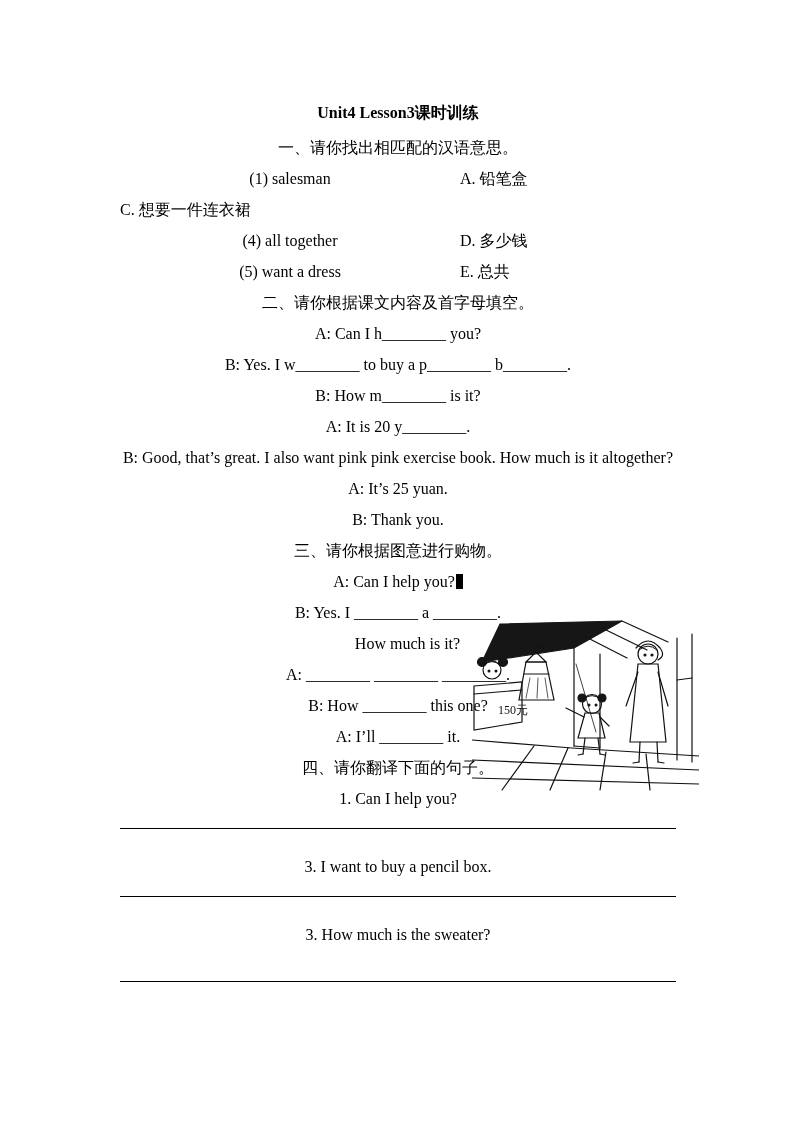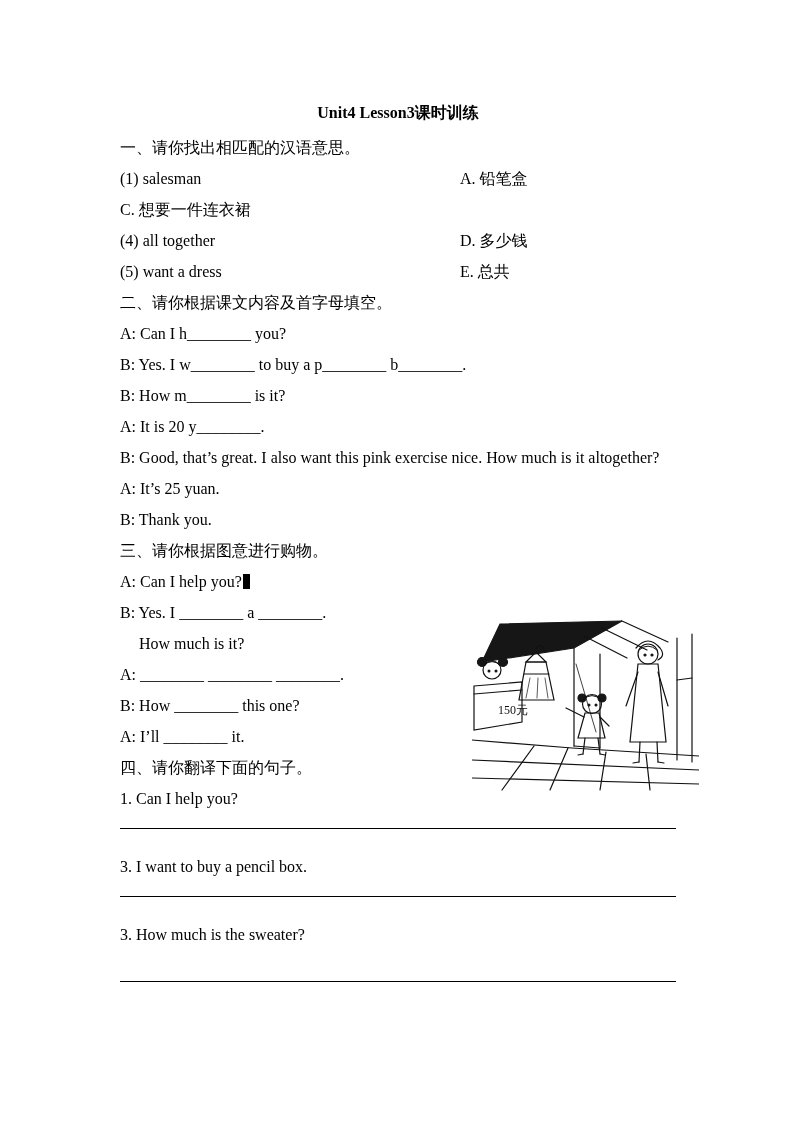--- a/index.html
+++ b/index.html
@@ -4,21 +4,21 @@
 <style>
   html,body { margin:0; padding:0; background:#888; }
   .page {
     width:793px; height:1122px; background:#ffffff; position:relative;
     font-family:"Liberation Serif","DejaVu Serif",serif;
     font-size:16px; color:#000; overflow:hidden;
     margin:0 auto;
   }
   .content { position:absolute; left:120px; top:94px; width:556px; }
   .title { text-align:center; font-weight:bold; font-size:16px; height:38px; line-height:38px; white-space:nowrap; }
-  .line  { height:31px; line-height:31px; white-space:nowrap; }
+  .line  { height:31px; line-height:31px; white-space:nowrap;text-align:center; }
   .indent { padding-left:19px; }
   .pair { display:flex; }
   .pair-left { width:340px; flex:none; }
   .cursor { display:inline-block; width:7px; height:15px; background:#000; vertical-align:-2px; margin-left:1px; }
   .rule { height:14px; border-bottom:1.6px solid #000; margin-bottom:22px; }
   .rule.tall { height:31px; }
   .illustration {
     position:absolute; left:472px; top:620px; width:227px; height:172px;
   }
   .illustration svg { display:block; }
@@ -50,21 +50,21 @@
         <span class="pair-right">E. 总共</span>
       </div>
     </div>
 
     <div>
       <div class="line">二、请你根据课文内容及首字母填空。</div>
       <div class="line">A: Can I h________ you?</div>
       <div class="line">B: Yes. I w________ to buy a p________ b________.</div>
       <div class="line">B: How m________ is it?</div>
       <div class="line">A: It is 20 y________.</div>
-      <div class="line">B: Good, that’s great. I also want this pink exercise nice. How much is it altogether?</div>
+      <div class="line">B: Good, that’s great. I also want pink pink exercise book. How much is it altogether?</div>
       <div class="line">A: It’s 25 yuan.</div>
       <div class="line">B: Thank you.</div>
     </div>
 
     <div>
       <div class="line">三、请你根据图意进行购物。</div>
       <div class="line">
         <span>A: Can I help you?</span><span class="cursor"></span>
       </div>
       <div class="line">B: Yes. I ________ a ________.</div>

